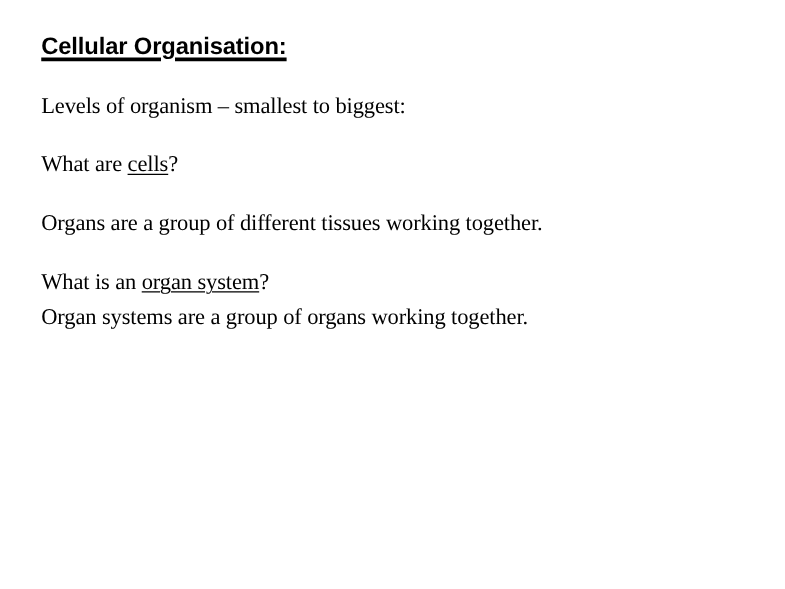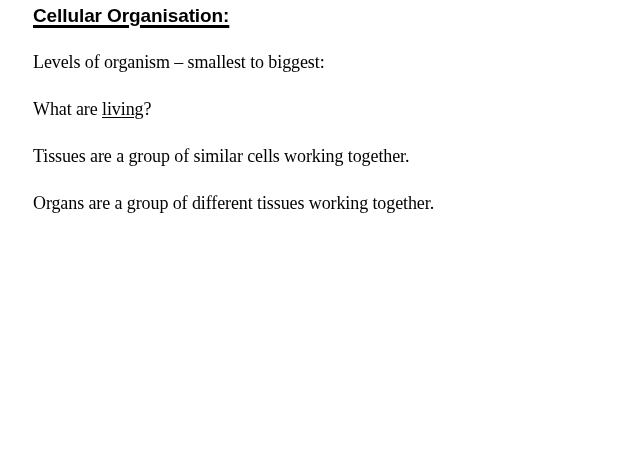--- a/index.html
+++ b/index.html
@@ -12,21 +12,21 @@
     background: #ffffff;
     font-family: "Liberation Sans", sans-serif;
     color: #000000;
     overflow: hidden;
   }
   .page {
     position: relative;
     width: 628px;
     height: 471px;
     box-sizing: border-box;
-    padding: 3px 10px 0 33px;
+    padding: 25px 10px 0 33px;
   }
   .heading {
     font-size: 19px;
     font-weight: bold;
     line-height: 26px;
     letter-spacing: -0.1px;
     margin: 0;
     white-space: nowrap;
   }
   .heading .ul {
@@ -55,25 +55,28 @@
 
 <div class="page">
 
   <h1 class="heading"><span class="ul">Cellular Organisation:</span></h1>
 
   <div class="block">
     <div class="line"><span>Levels of organism </span><span class="term"></span><span>– smallest to biggest:</span></div>
   </div>
 
   <div class="block">
-    <div class="line"><span>What are </span><span class="term">living</span><span>?</span></div>
+    <div class="line"><span>What are </span><span class="term">cells</span><span>?</span></div>
   </div>
 
   <div class="block">
-    <div class="line"><span>Tissues are a group of similar cells working together.</span><span class="term"></span><span></span></div>
   </div>
 
   <div class="block">
     <div class="line"><span>Organs are a group of different tissues working together.</span><span class="term"></span><span></span></div>
   </div>
 
+  <div class="block">
+    <div class="line"><span>What is an </span><span class="term">organ system</span><span>?</span></div>
+    <div class="line"><span>Organ systems are a group of organs working together.</span><span class="term"></span><span></span></div>
+  </div>
 
 </div>
 
 </body></html>

